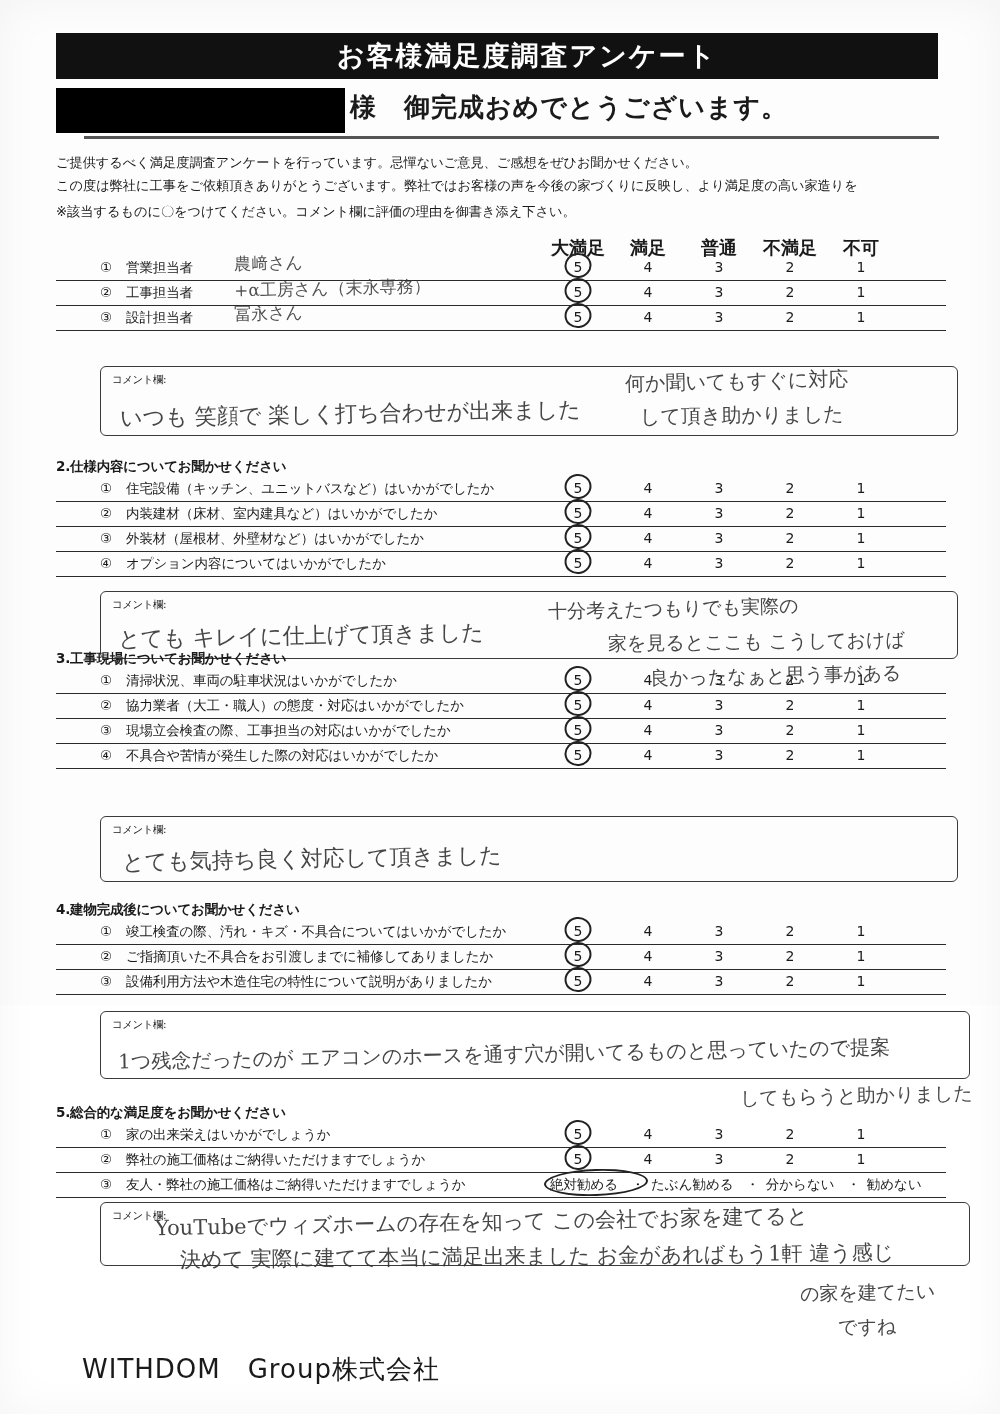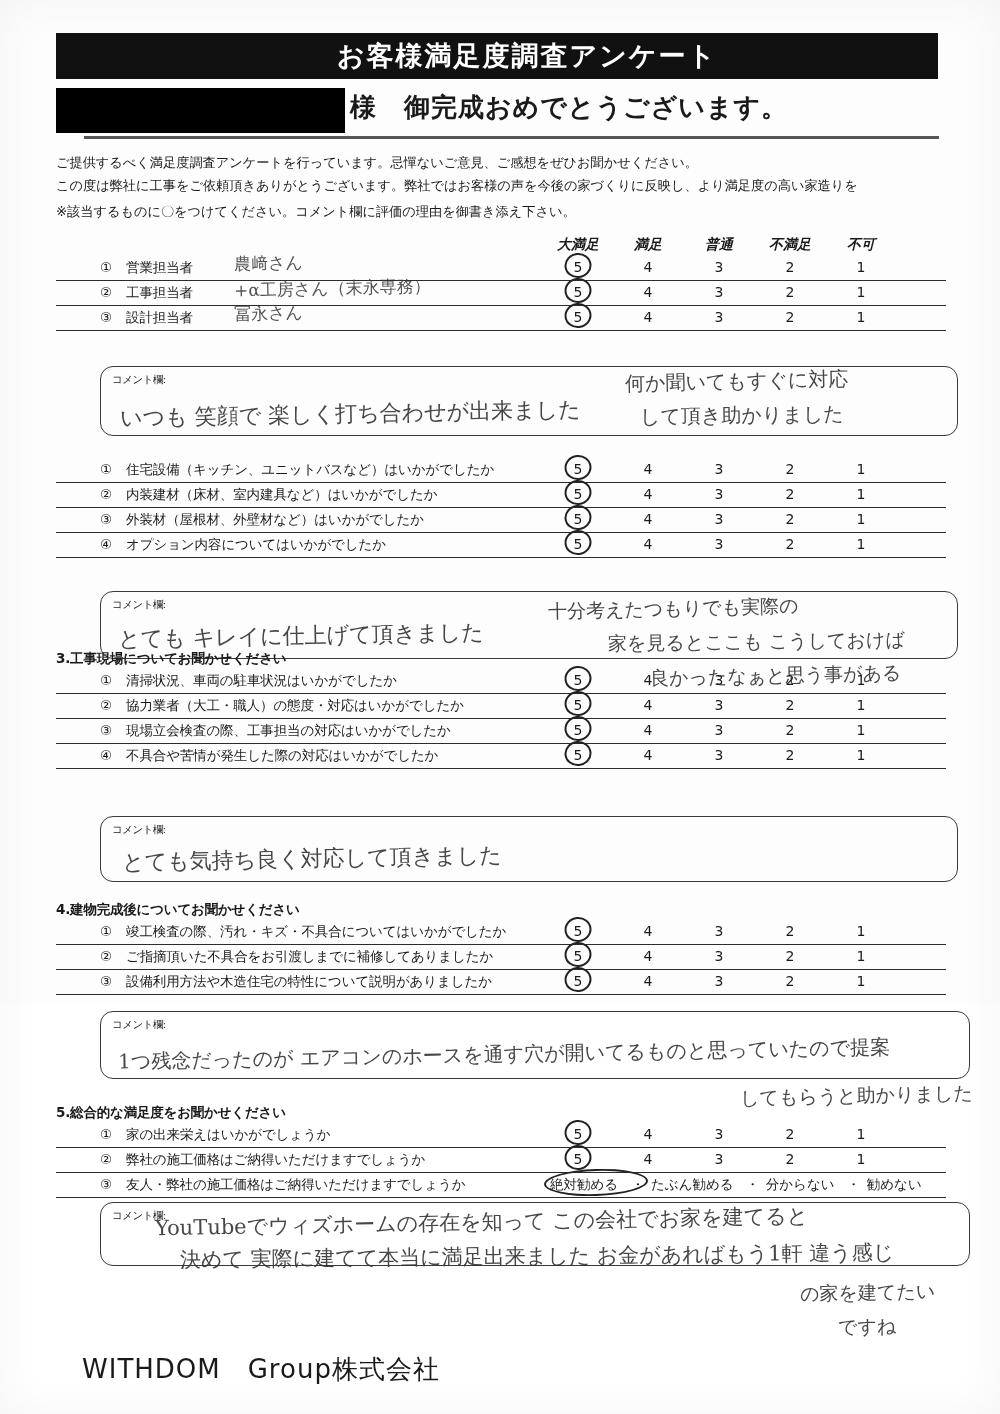--- a/index.html
+++ b/index.html
@@ -78,23 +78,22 @@
   .sec-title {
     font-size: 13.5px;
     font-weight: bold;
     margin-bottom: 1px;
     letter-spacing: -0.2px;
   }
 
   .scale-head {
     position: relative;
     height: 20px;
-    font-size: 14px;
+    font-size: 18px;
     font-weight: bold;
-    font-style: italic;
   }
   .scale-head span {
     position: absolute;
     top: 0;
     text-align: center;
     transform: translateX(-50%);
     white-space: nowrap;
   }
 
   .qrow {
@@ -154,23 +153,22 @@
     border: 2.1px solid #222;
     border-radius: 50%;
     transform: rotate(-2deg);
     pointer-events: none;
   }
 
   
   .comment-box {
     position: absolute;
     border: 1.6px solid #3a3a3a;
-    border-radius: 13px;
+    border-radius: 6px;
     background: transparent;
-    font-family: Liberation Serif, serif;
   }
   .comment-label {
     position: absolute;
     left: 11px; top: 6px;
     font-size: 10.5px;
     letter-spacing: -0.5px;
   }
   .hand {
     position: absolute;
     font-family: "DejaVu Serif", serif;
@@ -266,20 +264,21 @@
           <span class="opt" style="left: 805px;">1</span>
         </div>
       </div>
       <div class="comment-box" style="left: 100px; top: 366px; width: 858px; height: 70px;">
         <div class="comment-label">コメント欄:</div>
       </div>
       <div class="hand" style="left: 120px; top: 399px; font-size: 22px; transform: rotate(-1.1deg);">いつも 笑顔で 楽しく打ち合わせが出来ました</div>
       <div class="hand" style="left: 625px; top: 368px; font-size: 20px; transform: rotate(-1.3deg);">何か聞いてもすぐに対応</div>
       <div class="hand" style="left: 640px; top: 402px; font-size: 20px; transform: rotate(-0.8deg);">して頂き助かりました</div>
       <div class="section" style="top: 458px;">
+        <div class="sec-title">2.仕様内容についてお聞かせください</div>
         <div class="qrow">
           <span class="qnum">①</span>
           <span class="qtext">住宅設備（キッチン、ユニットバスなど）はいかがでしたか</span>
           <span class="opt" style="left: 522px;">5</span>
           <span class="circle-mark" style="left: 522px;"></span>
           <span class="opt" style="left: 592px;">4</span>
           <span class="opt" style="left: 663px;">3</span>
           <span class="opt" style="left: 734px;">2</span>
           <span class="opt" style="left: 805px;">1</span>
         </div>

